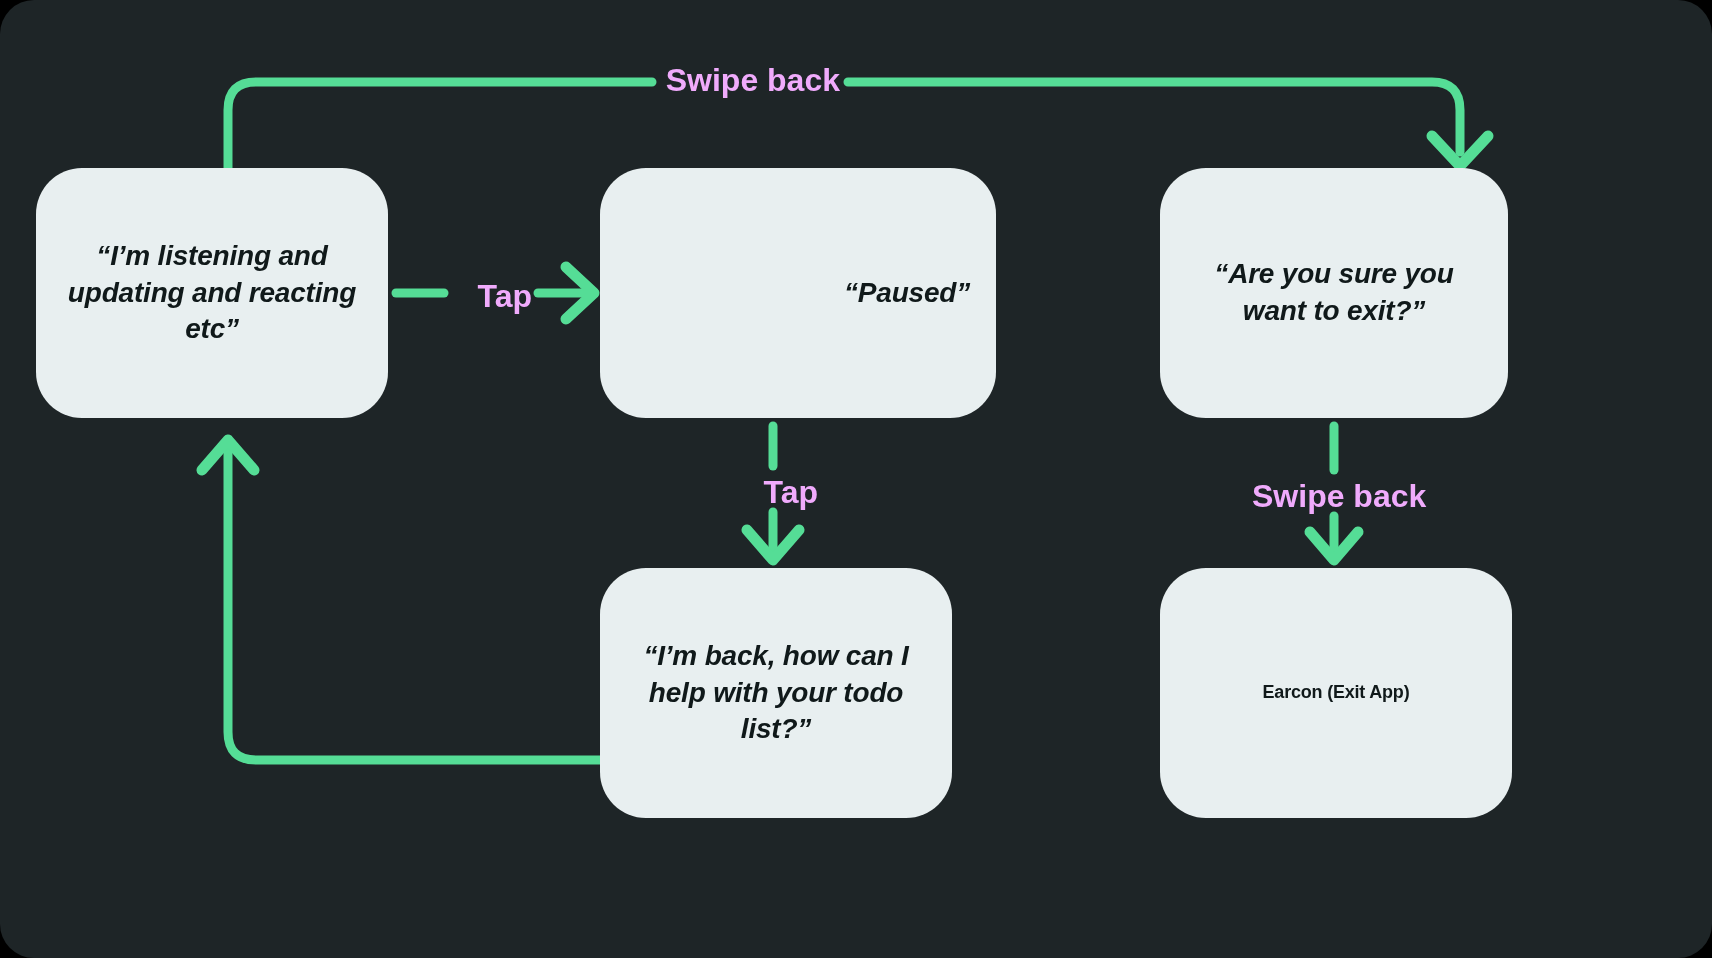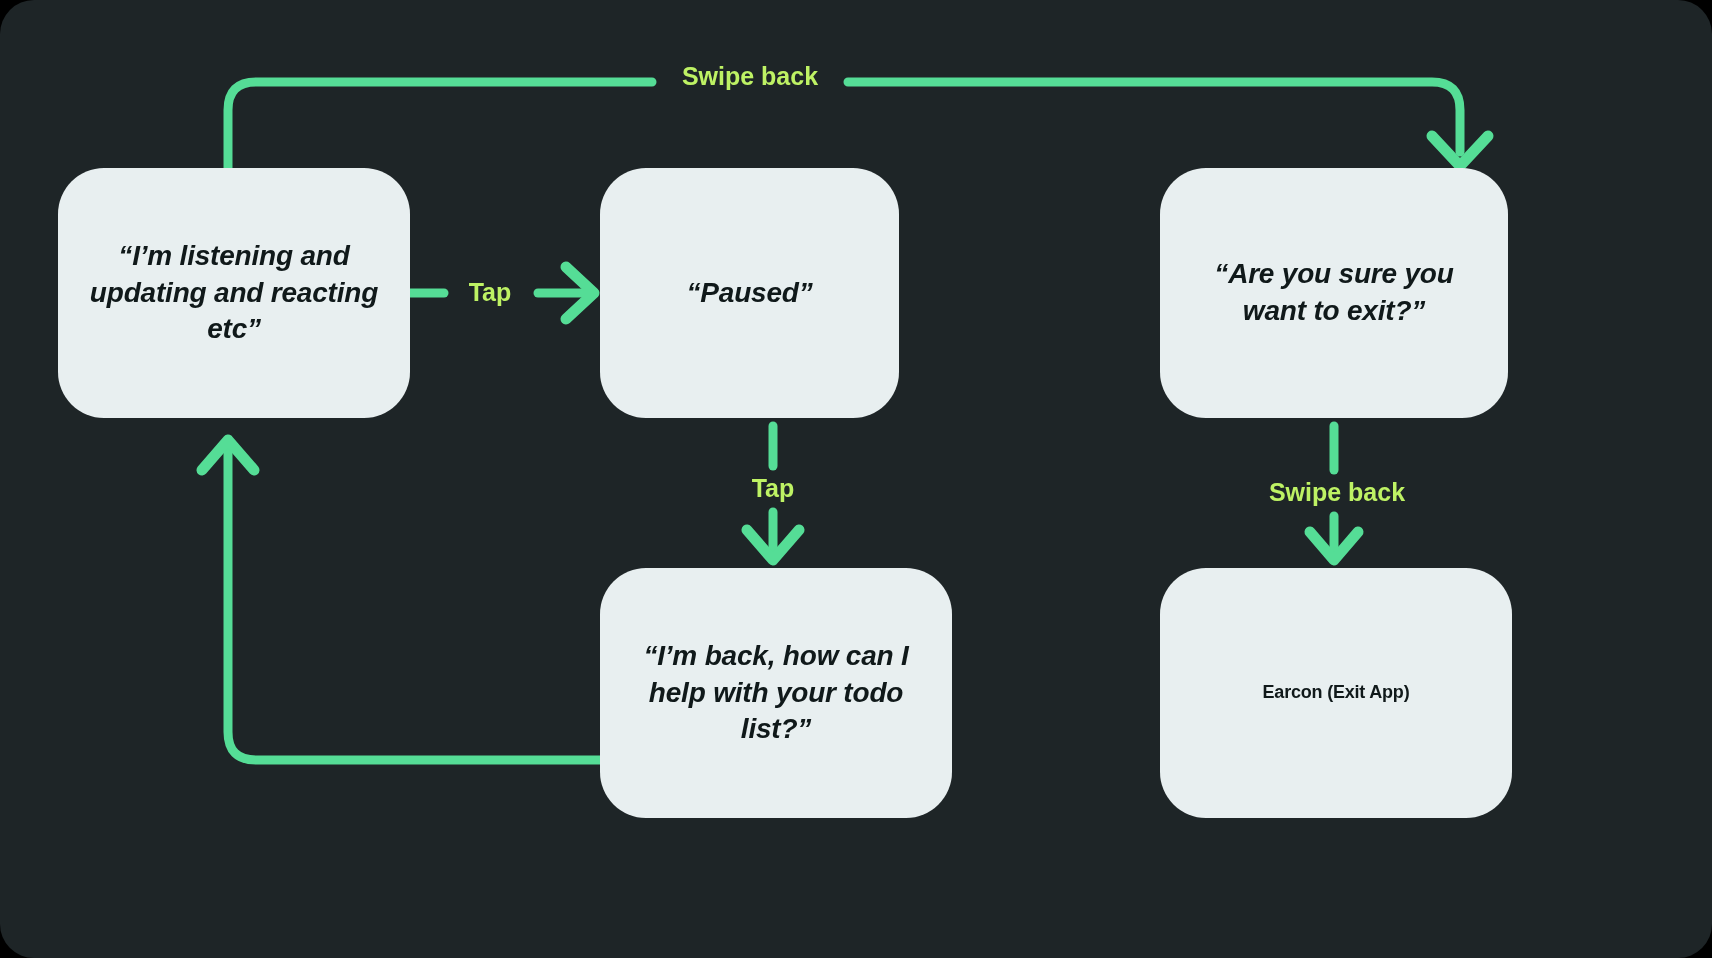--- a/index.html
+++ b/index.html
@@ -54,30 +54,30 @@
   }
   .node-label.upright {
     font-style: normal;
     font-size: 18px;
   }
   .edge-label {
     position: absolute;
     font-family: "Liberation Sans", sans-serif;
     font-weight: bold;
     font-style: normal;
-    font-size: 25px;
-    color: #bef264;
+    font-size: 32px;
+    color: #f0abfc;
     letter-spacing: 0px;
     white-space: nowrap;
-    text-align: center;
+    text-align: right;
   }
 
   
-  #node-listening { left: 36px;   top: 168px; width: 352px; height: 250px; margin-left: 22px; }
-  #node-paused    { left: 600px;  top: 168px; width: 299px; height: 250px; }
+  #node-listening { left: 36px;   top: 168px; width: 352px; height: 250px; }
+  #node-paused    { left: 600px;  top: 168px; width: 396px; height: 250px; justify-content: flex-end; }
   #node-exit      { left: 1160px; top: 168px; width: 348px; height: 250px; }
   #node-back      { left: 600px;  top: 568px; width: 352px; height: 250px; }
   #node-earcon    { left: 1160px; top: 568px; width: 352px; height: 250px; }
 
   
   #label-swipe-top   { left: 660px;  top: 62px;  width: 180px; }
   #label-tap-h       { left: 448px;  top: 278px; width: 84px;  }
   #label-tap-v       { left: 728px;  top: 474px; width: 90px;  }
   #label-swipe-right { left: 1252px; top: 478px; width: 170px; }
 </style>

